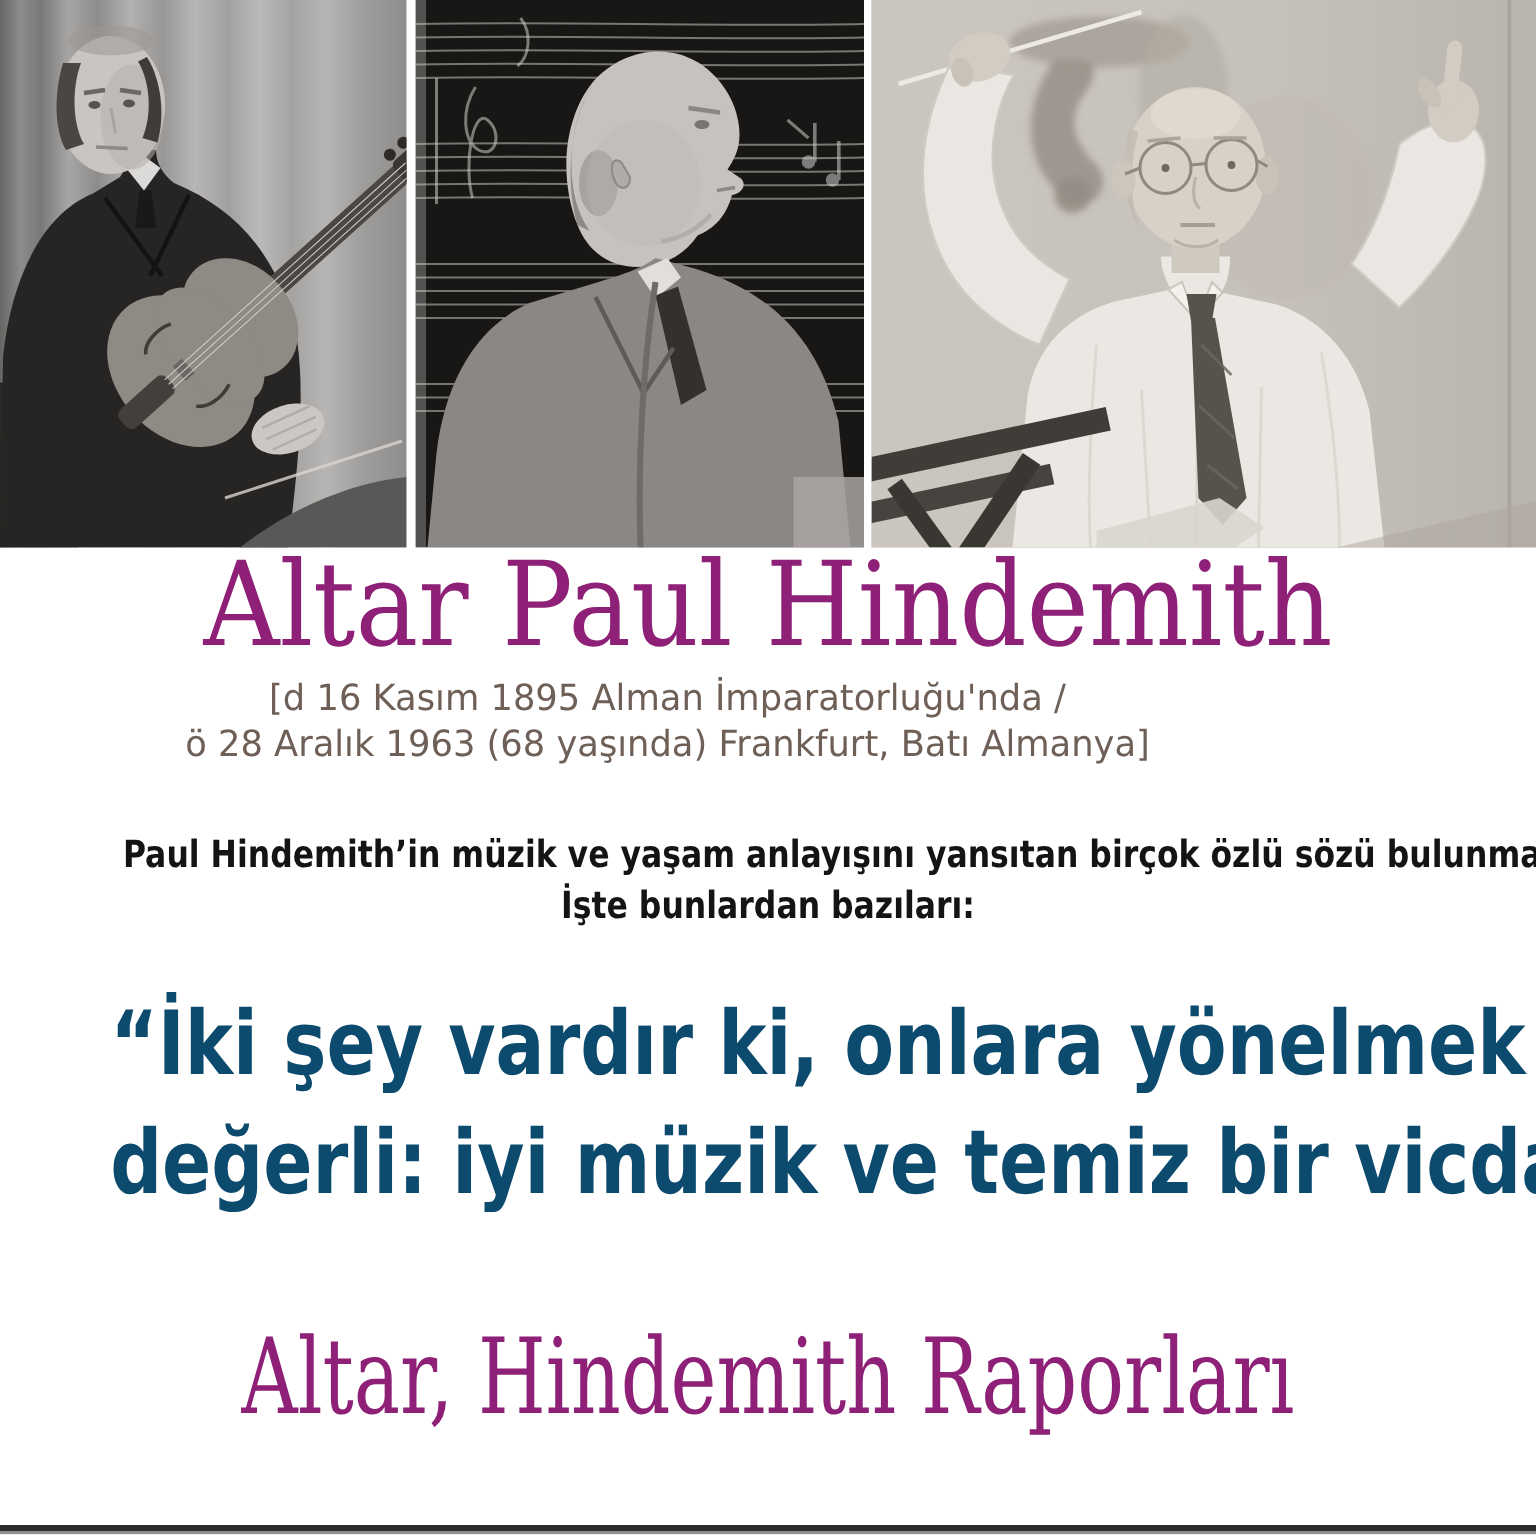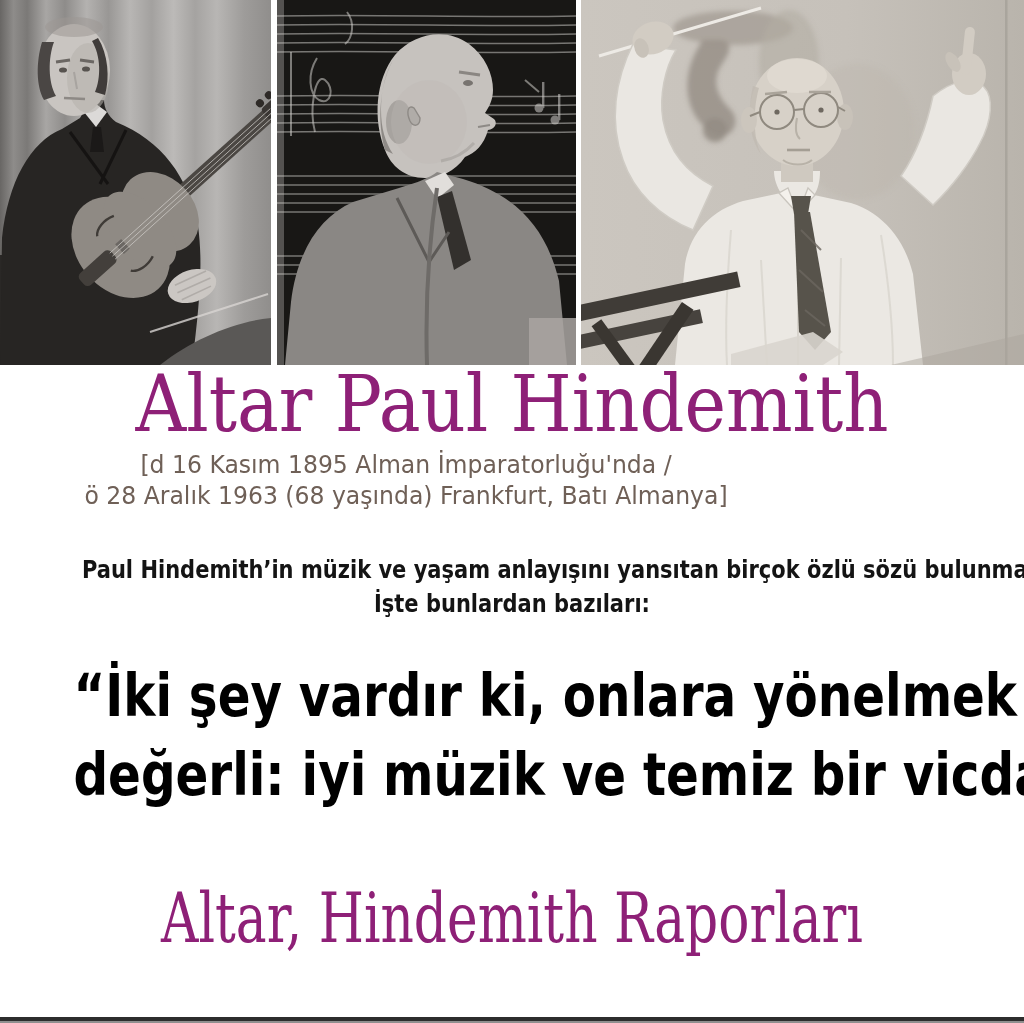--- a/index.html
+++ b/index.html
@@ -8,26 +8,26 @@
   .photo{position:absolute;top:0;height:365px;overflow:hidden;background:#bbb;}
   .photo svg{display:block;width:100%;height:100%;}
   .photo-1{left:0;width:271px;}
   .photo-2{left:277px;width:299px;}
   .photo-3{left:581px;width:443px;}
 
   .title{position:absolute;top:358px;left:0;width:1024px;height:92px;line-height:92px;
          text-align:center;font-family:"DejaVu Serif", serif;font-size:78px;font-weight:500;
          color:#8e2077;white-space:nowrap;transform:scaleX(0.90);transform-origin:50% 50%;}
   .subtitle{position:absolute;top:450px;left:0;width:812px;text-align:center;
-            color:#6f6057;font-size:24px;line-height:31px;letter-spacing:0px;}
+            color:#6f6057;font-size:24px;line-height:31px;letter-spacing:0px;padding-left:39px;}
   .subtitle .line{transform:scaleX(0.98);transform-origin:50% 50%;white-space:nowrap;}
   .intro{position:absolute;top:553px;left:0;width:1024px;text-align:center;color:#141414;
          font-size:25px;font-weight:bold;line-height:34px;}
   .intro .line{transform:scaleX(0.84);transform-origin:50% 50%;white-space:nowrap;}
-  .quote{position:absolute;top:656px;left:0;width:816px;text-align:center;color:#000000;
+  .quote{position:absolute;top:656px;left:0;width:816px;text-align:center;color:#0c4a6e;
          font-size:59px;font-weight:bold;line-height:79px;}
   .quote .line{transform:scaleX(0.82);transform-origin:50% 50%;white-space:nowrap;}
   .attribution{position:absolute;top:872px;left:0;width:1024px;height:92px;line-height:92px;
          text-align:center;font-family:"DejaVu Serif", serif;font-size:70px;
          color:#8e2077;white-space:nowrap;transform:scaleX(0.74);transform-origin:50% 50%;}
   .bottom-bar{position:absolute;left:0;bottom:0;width:1024px;height:8px;
          background:linear-gradient(to bottom,#ffffff 0 2px,#2d2d2d 2px 6px,#8f8f8f 6px 8px);}
 </style>
 </head>
 <body>

